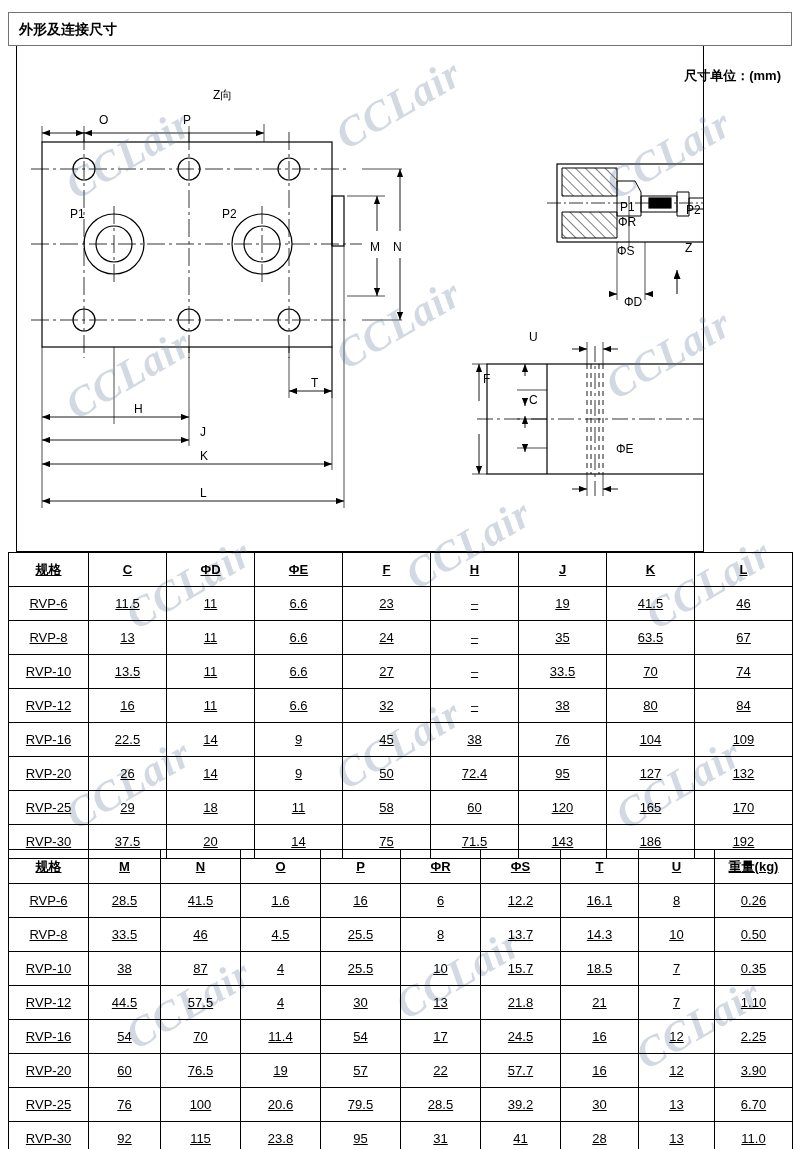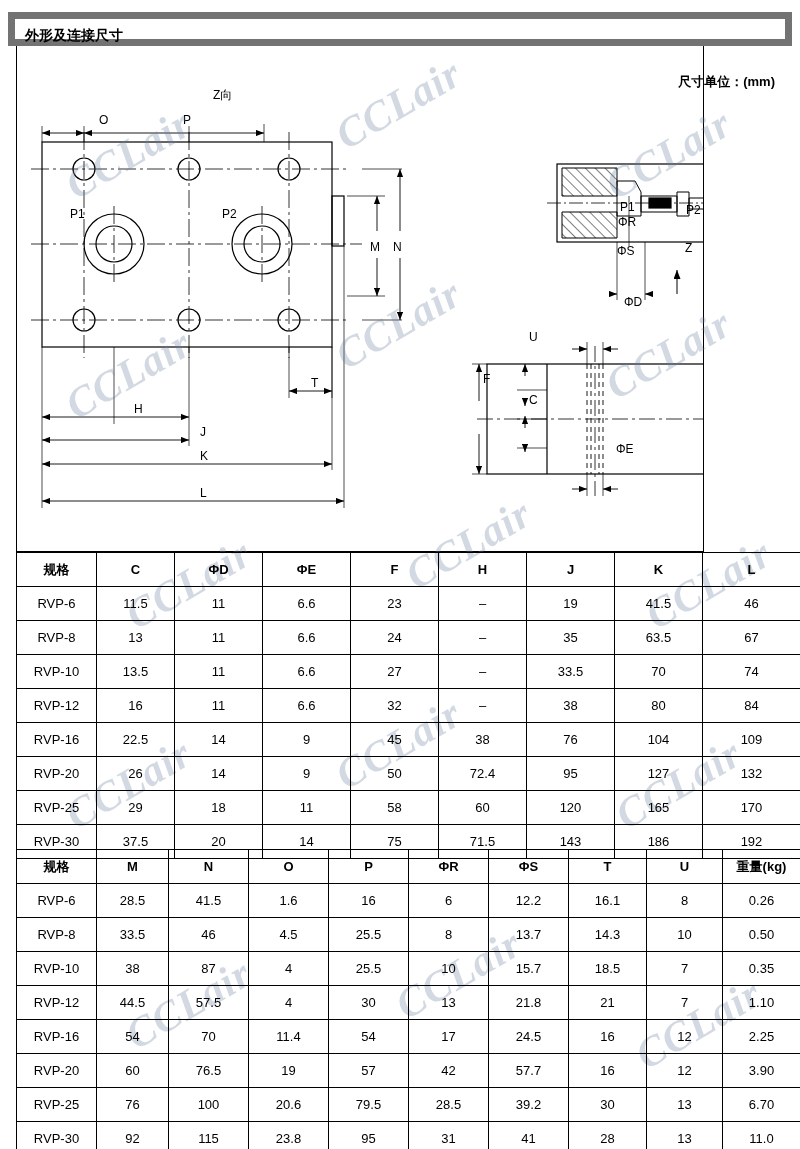--- a/index.html
+++ b/index.html
@@ -19,21 +19,21 @@
     background: #fff;
     overflow: hidden;
   }
   
   .header {
     position: absolute;
     left: 8px;
     top: 12px;
     width: 784px;
     height: 34px;
-    border: 7px solid #737373;
+    border: 1px solid #737373;
     box-sizing: border-box;
   }
   .header-title {
     position: absolute;
     left: 10px;
     top: 8px;
     font-size: 14px;
     font-weight: bold;
   }
   .header-unit {
@@ -54,23 +54,24 @@
     border: 1px solid #000;
     border-top: none;
     box-sizing: border-box;
     overflow: hidden;
   }
   .drawing svg { display:block; }
 
   
   table.spec {
     position: absolute;
-    left: 16px;
+    left: 8px;
     border-collapse: collapse;
     table-layout: fixed;
+    text-decoration: underline;
   }
   table.spec td, table.spec th {
     border: 1px solid #000;
     text-align: center;
     font-size: 13px;
     font-weight: normal;
     height: 33px;
     padding: 0;
   }
   table.spec th {
@@ -516,21 +517,21 @@
         <td>16</td>
         <td>12</td>
         <td>2.25</td>
       </tr>
       <tr>
         <td>RVP-20</td>
         <td>60</td>
         <td>76.5</td>
         <td>19</td>
         <td>57</td>
-        <td>42</td>
+        <td>22</td>
         <td>57.7</td>
         <td>16</td>
         <td>12</td>
         <td>3.90</td>
       </tr>
       <tr>
         <td>RVP-25</td>
         <td>76</td>
         <td>100</td>
         <td>20.6</td>

